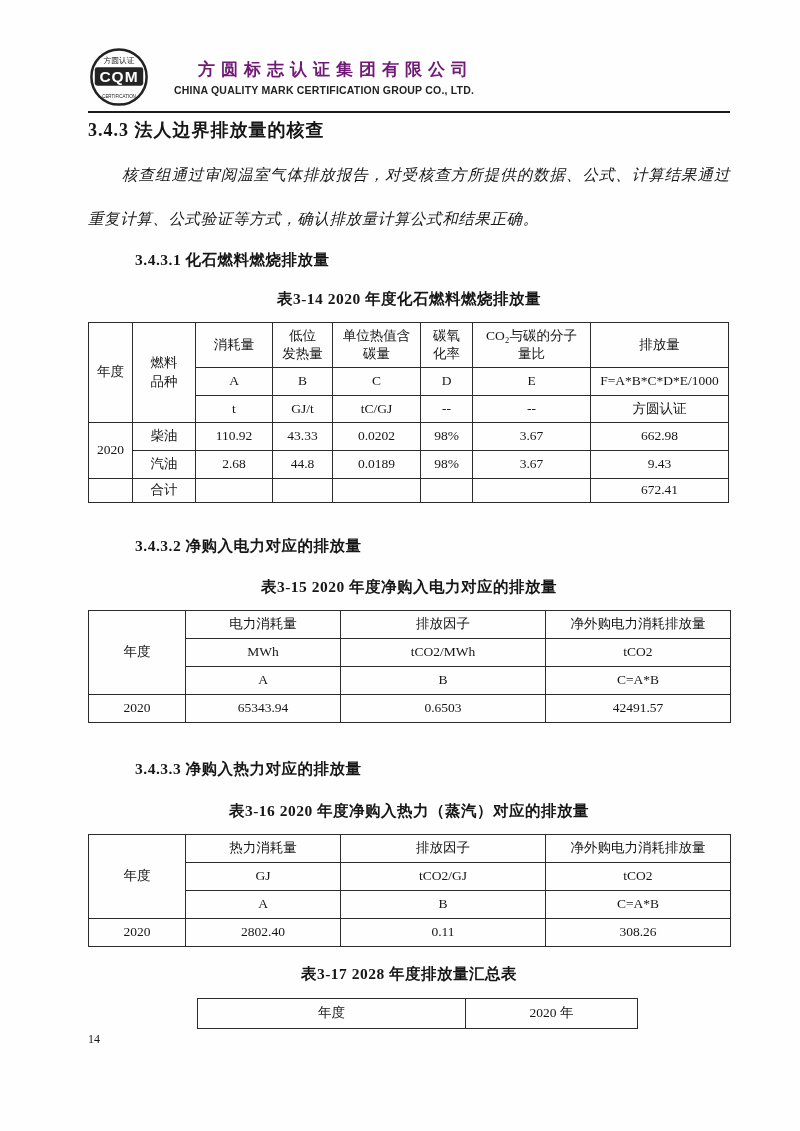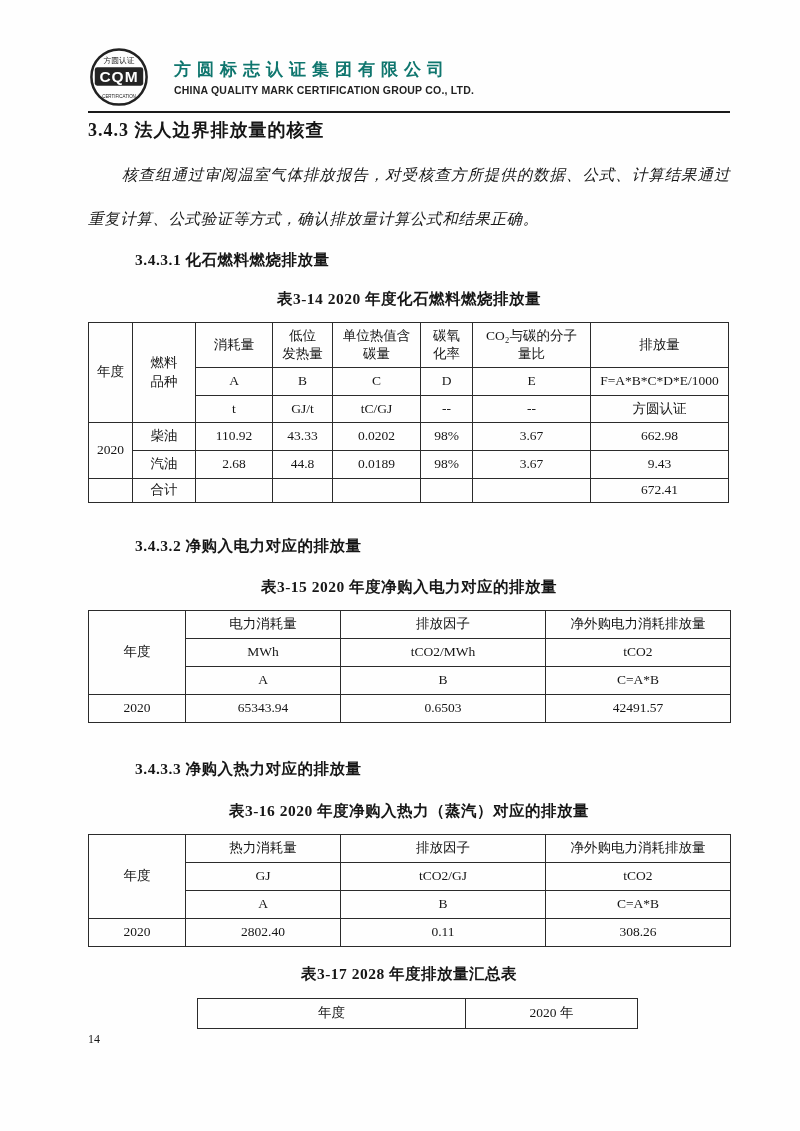--- a/index.html
+++ b/index.html
@@ -8,21 +8,21 @@
     width:800px; height:1131px; position:relative;
     font-family:"Liberation Serif","DejaVu Serif",serif;
     color:#161616; overflow:hidden;
   }
   .page { position:absolute; inset:0; background:#fefefe; padding:46px 70px 0 88px; }
 
   
   .hdr { display:flex; align-items:center; gap:24px; height:62px; }
   .company-cn {
     font-size:17px; font-weight:bold; letter-spacing:6px;
-    font-family:"Liberation Sans","DejaVu Sans",sans-serif; color:#0f766e;
+    font-family:"Liberation Sans","DejaVu Sans",sans-serif; color:#701a75;text-align:right;
   }
   .company-en {
     font-size:10.5px; font-weight:bold; letter-spacing:0.2px; margin-top:3px;
     font-family:"Liberation Sans","DejaVu Sans",sans-serif; color:#222;
   }
   .hdr-rule { border-top:2px solid #1a1a1a; margin-top:3px; }
 
   
   .h1 { font-size:18px; font-weight:bold; margin-top:5px; letter-spacing:1px; }
   .para {

